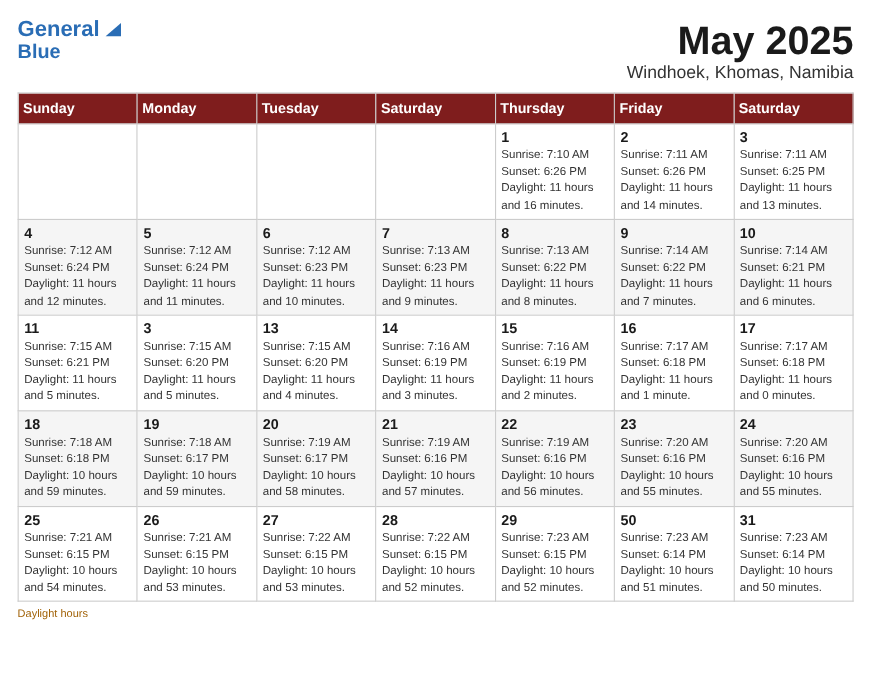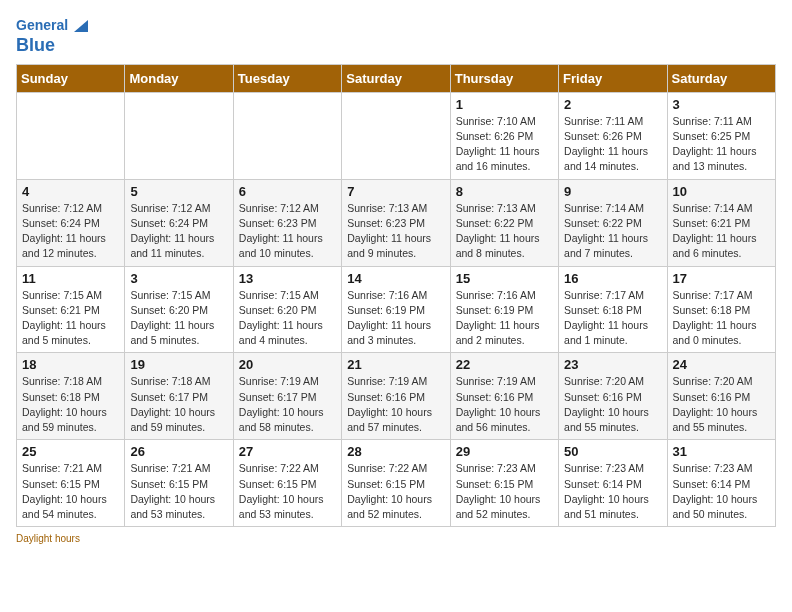--- a/index.html
+++ b/index.html
@@ -14,21 +14,21 @@
       display: flex;
       justify-content: space-between;
       align-items: flex-start;
       margin-bottom: 8px;
     }
     .logo {
       display: flex;
       align-items: center;
     }
     .logo-text {
-      font-size: 14px;
+      font-size: 20px;
       font-weight: bold;
       color: #1a1a1a;
       line-height: 1.1;
     }
     .logo-text span {
       color: #2a6db5;
     }
     .title-block {
       text-align: right;
     }
@@ -40,21 +40,21 @@
     .location {
       font-size: 16px;
       color: #333;
     }
     table {
       width: 100%;
       border-collapse: collapse;
       table-layout: fixed;
     }
     thead tr th {
-      background-color: #a16207;
+      background-color: #7f1d1d;
       color: #fff;
       font-size: 13px;
       font-weight: bold;
       padding: 6px 4px;
       border: 1px solid #ccc;
       text-align: left;
     }
     tbody tr td {
       border: 1px solid #ccc;
       vertical-align: top;
@@ -96,20 +96,24 @@
     <div style="display:flex;flex-direction:column;align-items:flex-start;">
       <div style="display:flex;align-items:center;">
         <span class="logo-text"><span>General</span></span>
         <svg width="22" height="22" viewBox="0 0 22 22" style="margin-left:2px;margin-top:-2px;">
           <polygon points="4,18 18,18 18,6" fill="#2a6db5"></polygon>
         </svg>
       </div>
       <span class="logo-text" style="color:#2a6db5;font-size:18px;">Blue</span>
     </div>
   </div>
+  <div class="title-block">
+    <div class="month-title">May 2025</div>
+    <div class="location">Windhoek, Khomas, Namibia</div>
+  </div>
 </div>
 
 <table>
   <thead>
     <tr id="header-row">
     <th>Sunday</th>
         <th>Monday</th>
         <th>Tuesday</th>
         <th>Saturday</th>
         <th>Thursday</th>

